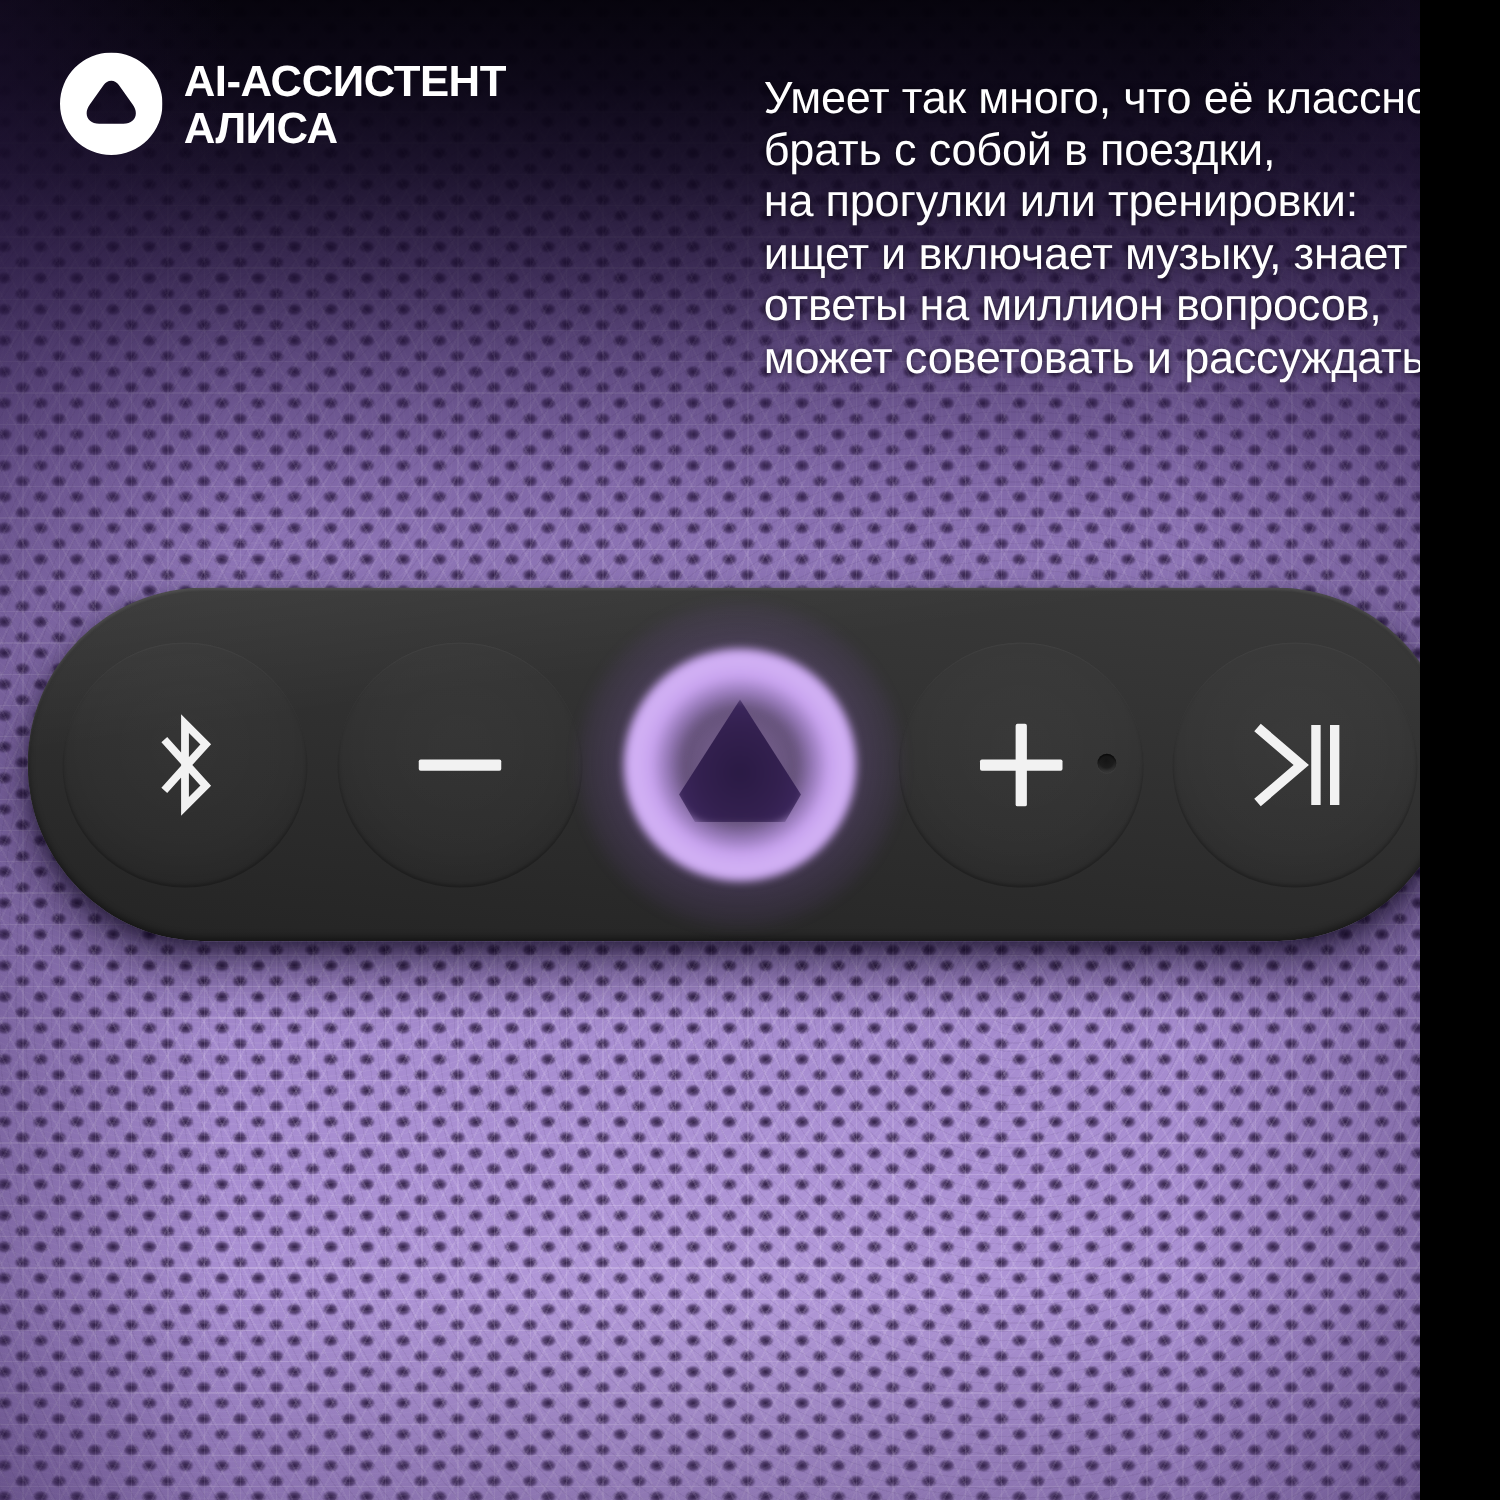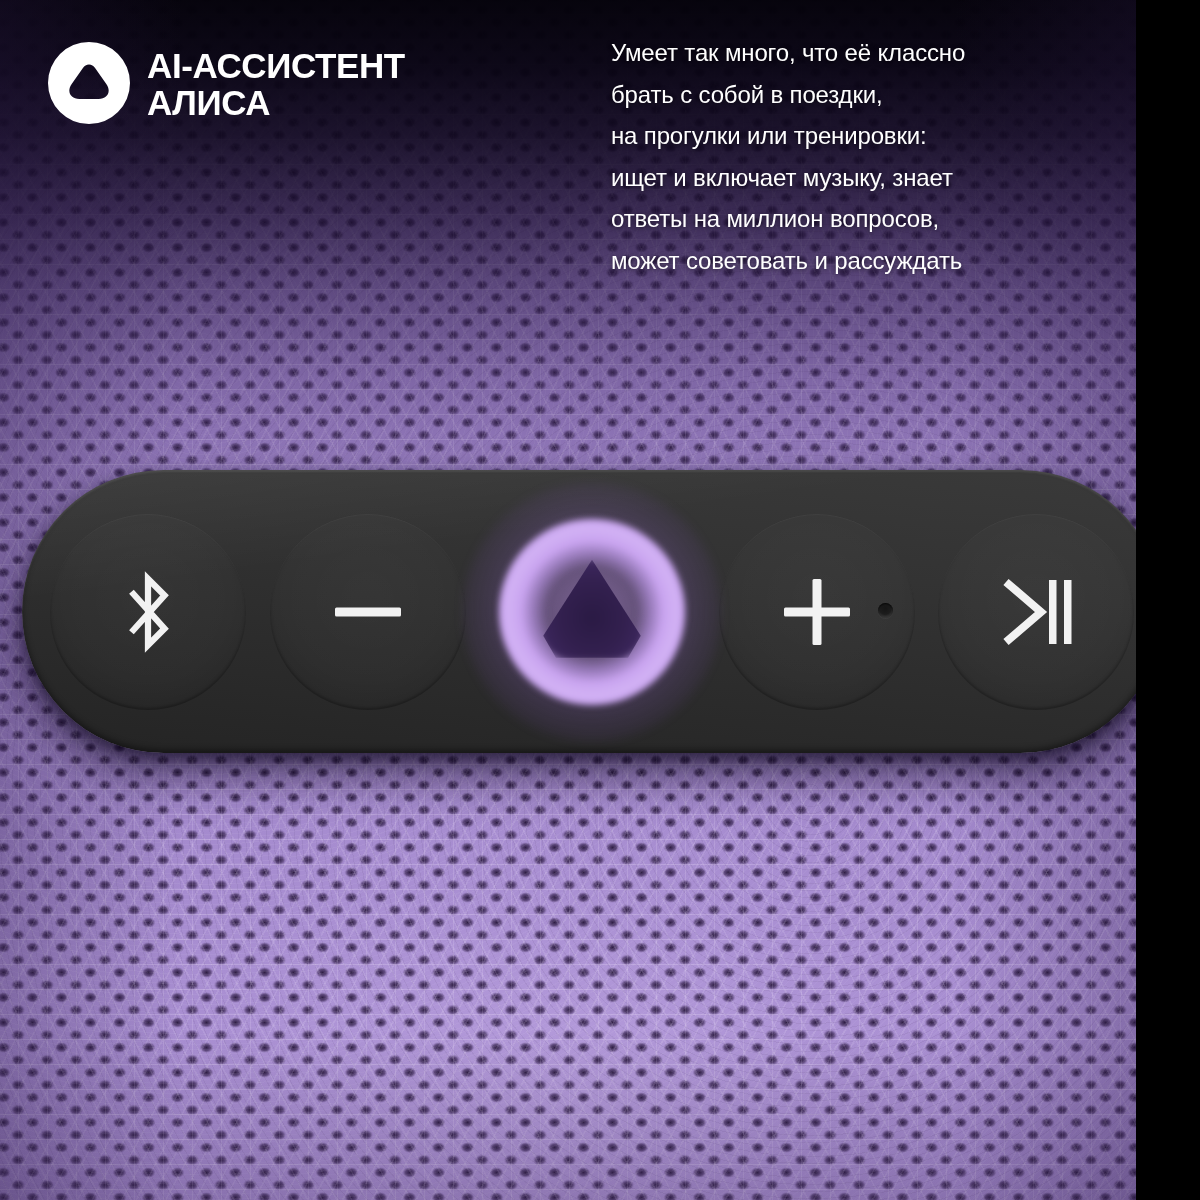--- a/index.html
+++ b/index.html
@@ -104,24 +104,24 @@
     letter-spacing: -0.4px;
     text-transform: uppercase;
     white-space: pre-line;
     margin-top: 7px;
   }
 
   
   .description {
     position: absolute;
     left: 611px;
-    top: 32px;
+    top: 57px;
     width: 560px;
     color: #ffffff;
-    font-size: 24px;
+    font-size: 36px;
     font-weight: 500;
     line-height: 41.5px;
     letter-spacing: -0.15px;
     white-space: pre-line;
     text-shadow: 0 1px 5px rgba(0,0,0,0.55);
   }
 
   
   .control-bar {
     position: absolute;

